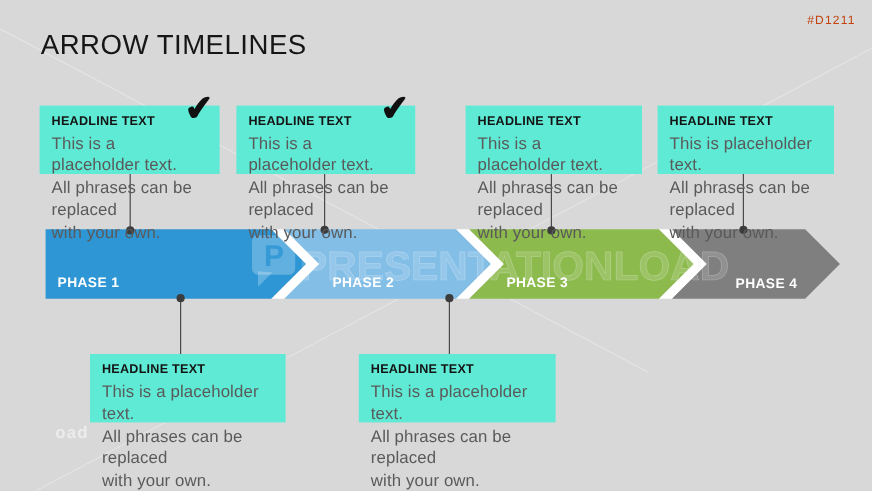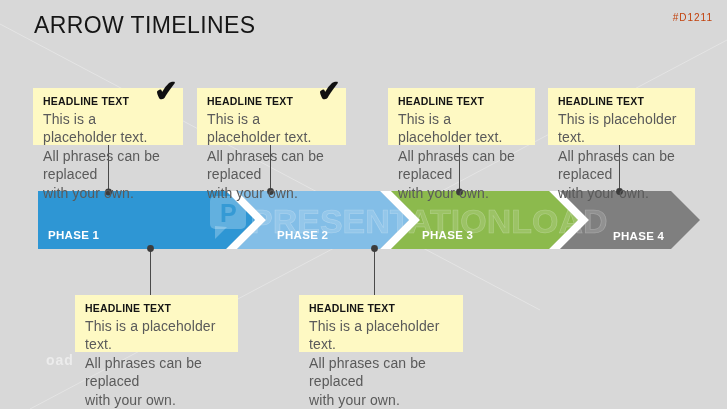--- a/index.html
+++ b/index.html
@@ -6,31 +6,31 @@
   body{
     width:727px;height:409px;overflow:hidden;
     font-family:"Liberation Sans", sans-serif;
     background:#c9c9c9;
   }
   .slide{
     position:relative;width:727px;height:409px;
     background:#d8d8d8;overflow:hidden;
   }
   .title{
-    position:absolute;left:34px;top:12px;
+    position:absolute;left:34px;top:24px;
     font-size:23px;font-weight:400;color:#161616;letter-spacing:0.4px;
   }
   .code{
     position:absolute;right:14px;top:12px;
     font-size:10px;color:#c2410c;letter-spacing:1px;
   }
   .layer{position:absolute;left:0;top:0;}
   .card{
     position:absolute;height:57px;box-sizing:border-box;
-    background:#fef9c3;padding:7px 10px 6px 10px;
+    background:#5eead4;padding:7px 10px 6px 10px;
   }
   .card-headline{
     font-size:10.5px;font-weight:bold;color:#141414;
     letter-spacing:0.2px;margin:0 0 3px 0;
   }
   .card-body{
     font-size:14px;color:#5a5a5a;line-height:1.32;
     letter-spacing:0.1px;white-space:pre-line;
   }
   .check{

